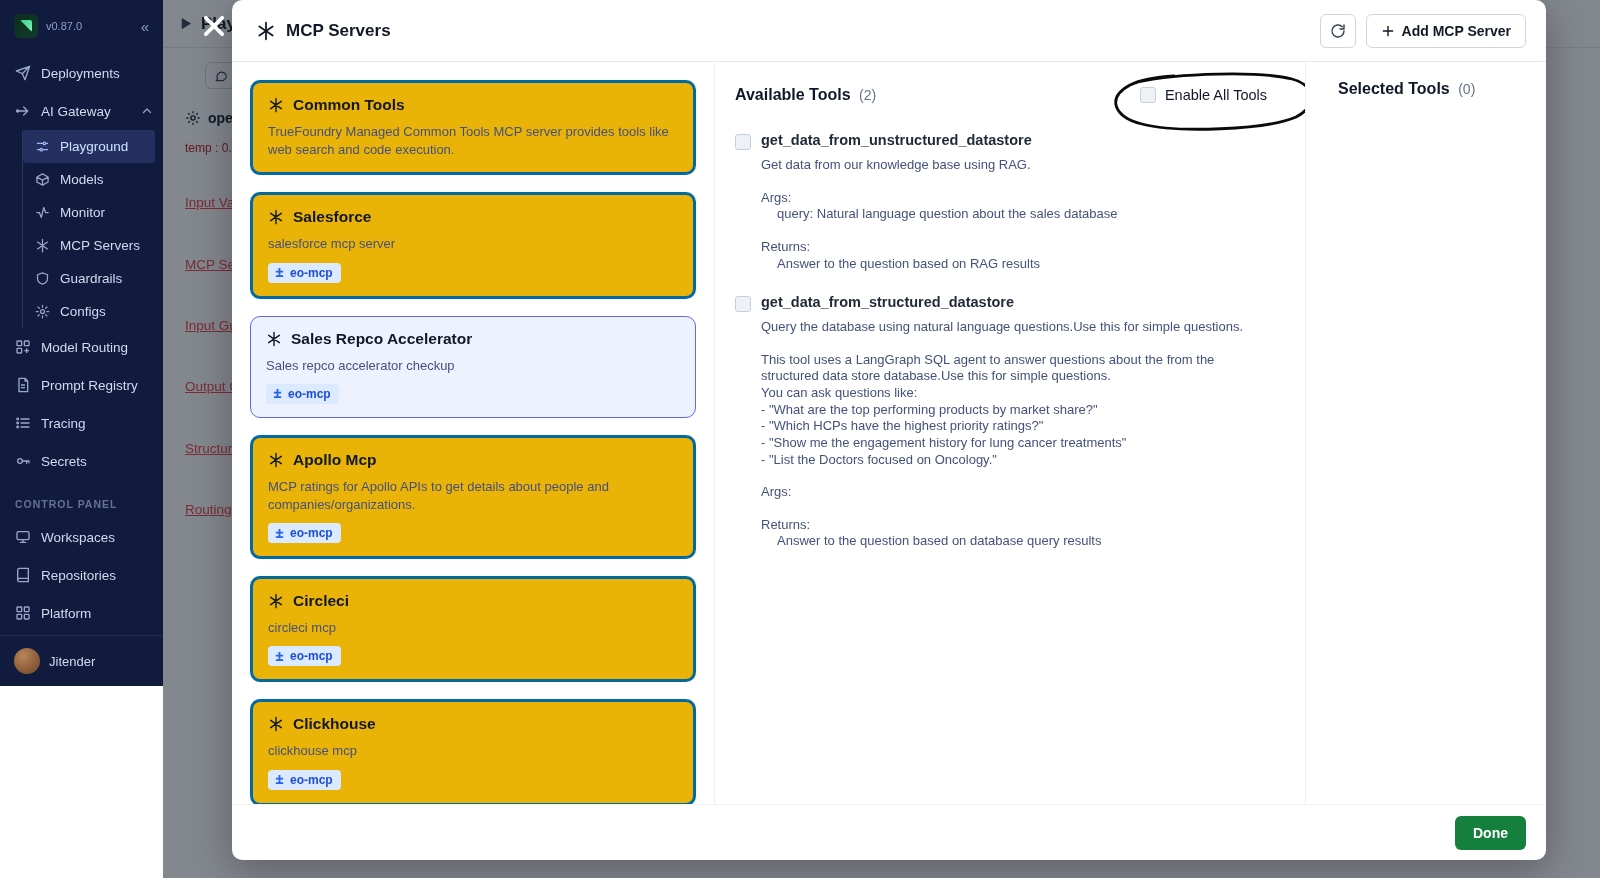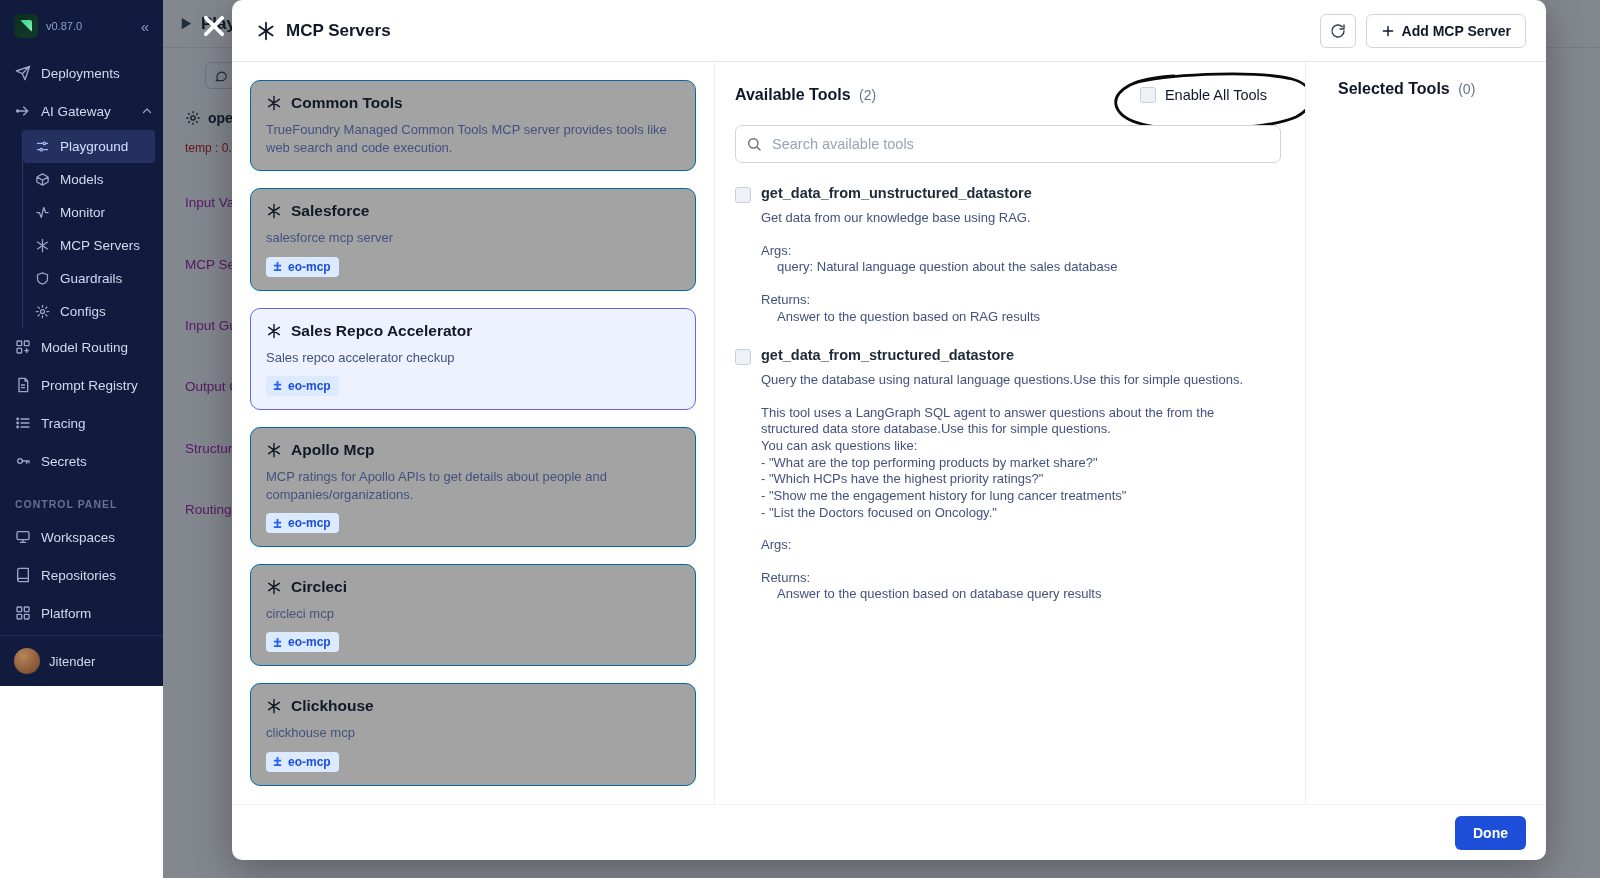--- a/index.html
+++ b/index.html
@@ -38,21 +38,21 @@
 
   
   .main-bg { position:absolute; left:163px; top:0; right:0; bottom:0; background:#fff; z-index:1; }
   .pg-topbar { position:absolute; left:0; top:0; right:0; height:48px; background:#fff; border-bottom:1px solid #e5e7eb;
     display:flex; align-items:center; gap:8px; padding-left:15px; }
   .pg-title { font-size:17px; font-weight:700; color:#111827; }
   .pg-chatbox { position:absolute; left:42px; top:62px; width:32px; height:27px; border:1px solid #cbd5e1; border-radius:6px;
     display:flex; align-items:center; justify-content:center; color:#334155; background:#fff; }
   .pg-model { position:absolute; left:22px; top:110px; display:flex; align-items:center; gap:7px; font-size:14px; font-weight:700; color:#111827; }
   .pg-temp { position:absolute; left:22px; top:141px; font-size:12px; color:#b91c1c; }
-  .pg-label { position:absolute; left:22px; font-size:13.5px; color:#a21caf; font-weight:500; white-space:nowrap; }
+  .pg-label { position:absolute; left:22px; font-size:13.5px; color:#ef4444; font-weight:500; white-space:nowrap;text-decoration:underline; }
 
   
   .overlay { position:absolute; left:163px; top:0; right:0; bottom:0; background:rgba(17,24,39,0.52); z-index:10; }
 
   
   .modal { position:absolute; left:232px; top:0; width:1314px; height:860px; background:#fff;
     border-radius:10px; z-index:20; display:flex; flex-direction:column; box-shadow:0 10px 40px rgba(0,0,0,.3); }
   .modal-close { position:absolute; left:-32px; top:12px; width:28px; height:28px; color:#fff; cursor:pointer; }
   .modal-header { height:62px; flex:none; border-bottom:1px solid #e5e7eb; display:flex; align-items:center; padding:0 20px 0 24px; }
   .mh-title-wrap { display:flex; align-items:center; gap:10px; flex:1; }
@@ -61,21 +61,21 @@
   .btn-refresh { width:36px; height:34px; border:1px solid #d1d5db; border-radius:6px; background:#fff;
     display:flex; align-items:center; justify-content:center; color:#374151; cursor:pointer; }
   .btn-add { height:34px; border:1px solid #d1d5db; border-radius:6px; background:#fff; display:flex; align-items:center;
     gap:7px; padding:0 14px; font-size:14px; font-weight:600; color:#111827; cursor:pointer; }
 
   .modal-body { flex:1; display:flex; min-height:0; }
 
   
   .col-servers { width:483px; flex:none; border-right:1px solid #eceff3; padding:18px 18px; overflow:hidden;
     display:flex; flex-direction:column; gap:17px; }
-  .server-card { border:1px solid #0369a1; border-radius:10px; padding:13px 15px; cursor:pointer; background:#a3a3a3; }
+  .server-card { border:3px solid #0369a1; border-radius:10px; padding:13px 15px; cursor:pointer; background:#eab308; }
   .server-card.selected { border:1.5px solid #6366f1; background:#eef2ff; }
   .sc-title { display:flex; align-items:center; gap:9px; font-size:15.5px; font-weight:700; color:#111827; }
   .sc-desc { margin-top:9px; font-size:13px; line-height:1.4; color:#44517e; }
   .sc-badge { margin-top:9px; display:inline-flex; align-items:center; gap:5px; background:#dbeafe; color:#1d4ed8;
     font-size:12px; font-weight:700; border-radius:4px; padding:3px 8px 3px 6px; }
 
   
   .col-tools { flex:1; padding:18px 24px 18px 20px; overflow:hidden; min-width:0; }
   .tools-header { display:flex; align-items:center; justify-content:space-between; height:30px; }
   .th-title { font-size:16px; font-weight:700; color:#0f172a; }
@@ -96,21 +96,21 @@
   .tool-text { font-size:13px; line-height:1.28; color:#44517e; }
   .tool-desc { margin-top:9px; }
   .tool-block { margin-top:16px; }
   .tool-indent { padding-left:16px; }
   .tool-para { margin-top:16px; }
 
   
   .col-selected { width:241px; flex:none; border-left:1px solid #eceff3; padding:18px 32px; }
 
   .modal-footer { flex:none; height:56px; border-top:1px solid #f1f3f6; display:flex; align-items:center; justify-content:flex-end; padding:0 20px; }
-  .btn-done { background:#1d4ed8; color:#fff; font-size:14px; font-weight:600; border:none; border-radius:6px;
+  .btn-done { background:#15803d; color:#fff; font-size:14px; font-weight:600; border:none; border-radius:6px;
     padding:9px 18px; cursor:pointer; font-family:"Liberation Sans",sans-serif; }
 </style>
 </head>
 <body>
 
 <div class="main-bg">
   <div class="pg-topbar">
     <svg class="ic" width="15" height="15" viewBox="0 0 24 24" fill="#334155">
         <path d="M6 3l15 9-15 9z"></path>
       </svg>
@@ -407,27 +407,20 @@
         </div>
         <div class="enable-all">
           <svg class="scribble" width="216" height="66" viewBox="0 0 216 66">
             <path d="M34 12 C 74 3, 156 1, 188 9 C 212 15, 214 36, 192 47 C 162 60, 72 63, 38 54 C 10 47, 2 28, 26 15 C 36 10, 54 7, 70 6" fill="none" stroke="#0a0a0a" stroke-width="2.8" stroke-linecap="round"></path>
           </svg>
           <span class="checkbox"></span>
           <span class="lbl">Enable All Tools</span>
         </div>
       </div>
 
-      <div class="search-wrap">
-        <svg class="ic search-ic" width="16" height="16" viewBox="0 0 24 24" fill="none" stroke="currentColor" stroke-width="2.2" stroke-linecap="round">
-            <circle cx="11" cy="11" r="7"></circle>
-            <path d="M21 21l-4.5-4.5"></path>
-          </svg>
-        <input class="search-input" type="text" placeholder="Search available tools" style="">
-      </div>
 
       <div class="tool">
         <span class="checkbox"></span>
         <div>
           <div class="tool-name">get_data_from_unstructured_datastore</div>
           <div class="tool-text tool-desc">Get data from our knowledge base using RAG.</div>
           <div class="tool-block tool-text">
             <div>Args:</div>
             <div class="tool-indent">query: Natural language question about the sales database</div>
           </div>

